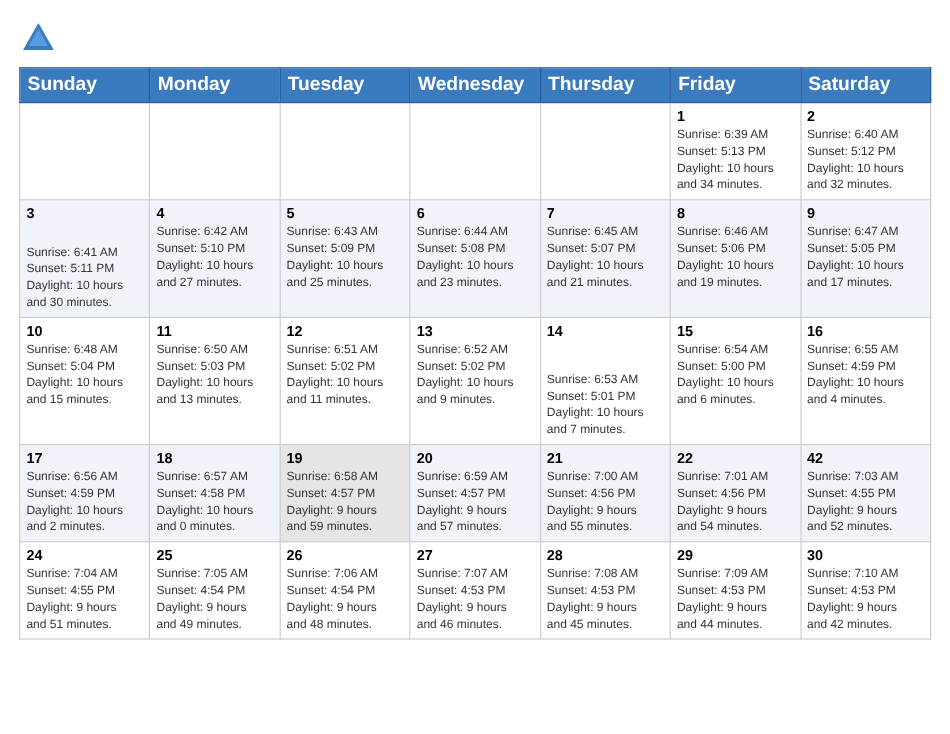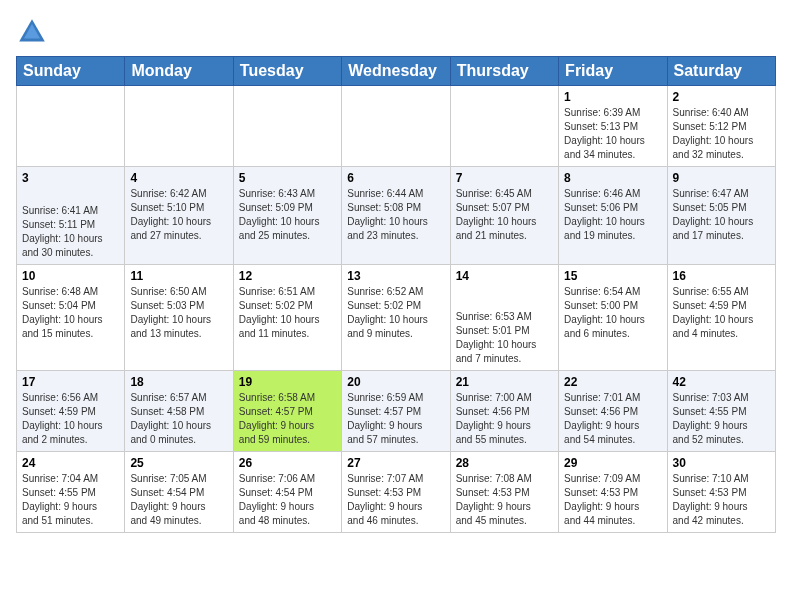--- a/index.html
+++ b/index.html
@@ -256,21 +256,21 @@
 Daylight: 10 hours
 and 2 minutes.</div>
         </td>
         <td style="background: rgb(240, 244, 250);">
           <span class="day-number">18</span>
           <div class="day-info" style="white-space: pre-line;">Sunrise: 6:57 AM
 Sunset: 4:58 PM
 Daylight: 10 hours
 and 0 minutes.</div>
         </td>
-        <td style="background: #bef264;">
+        <td style="background: #e5e5e5;">
           <span class="day-number">19</span>
           <div class="day-info" style="white-space: pre-line;">Sunrise: 6:58 AM
 Sunset: 4:57 PM
 Daylight: 9 hours
 and 59 minutes.</div>
         </td>
         <td style="background: rgb(240, 244, 250);">
           <span class="day-number">20</span>
           <div class="day-info" style="white-space: pre-line;">Sunrise: 6:59 AM
 Sunset: 4:57 PM

